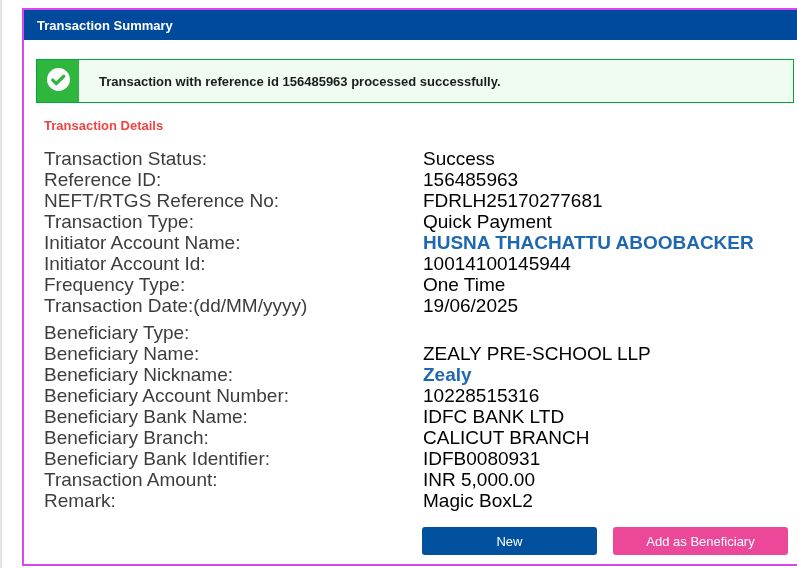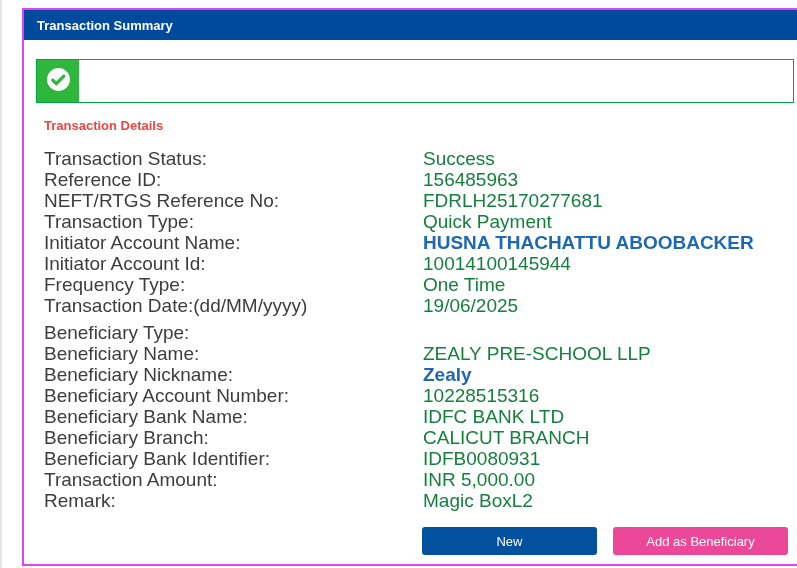--- a/index.html
+++ b/index.html
@@ -28,21 +28,21 @@
   .alert-body {
     flex:1; background:#f0fcf2; display:flex; align-items:center;
     padding-left:20px; font-size:13px; font-weight:bold; color:#1d1d1d;
   }
   .section-heading {
     margin:15px 0 0 20px; color:#ef4444; font-size:13px; font-weight:bold; line-height:16px;
   }
   .details { margin:14px 0 0 20px; }
   .row { display:flex; height:21px; align-items:center; font-size:19px; }
   .row .label { width:379px; flex:0 0 379px; color:#3d3d3d; }
-  .row .value { color:#15803d; }
+  .row .value { color:#000000; }
   .row .value.link { color:#1e68b2; cursor:pointer;font-weight:bold; }
   .group2 { margin-top:6px; }
   .btn-row { position:absolute; left:398px; top:517px; display:flex; gap:16px; }
   .btn {
     width:175px; height:28px; border:none; border-radius:3px;
     font-size:13px; color:#ffffff; font-family:"Liberation Sans", sans-serif; cursor:pointer;
     display:flex; align-items:center; justify-content:center;
   }
   .btn-new { background:#01519f; }
   .btn-add { background:#ec4899; }
@@ -60,20 +60,21 @@
 
   <div class="alert">
     <div class="alert-icon-block">
       <span>
         <svg width="25" height="25" viewBox="0 0 24 24">
           <circle cx="12" cy="12" r="11" fill="#ffffff"></circle>
           <path d="M6.5 12.6l3.4 3.4 7.2-7.2" stroke="#2fb63c" stroke-width="3.2" fill="none" stroke-linecap="round" stroke-linejoin="round"></path>
         </svg>
       </span>
     </div>
+    <div class="alert-body">Transaction with reference id 156485963 processed successfully.</div>
   </div>
 
   <div class="section-heading">Transaction Details</div>
 
   <div class="details">
 
     <div class="row">
       <span class="label">Transaction Status:</span>
       <span class="value">Success</span>
     </div>

